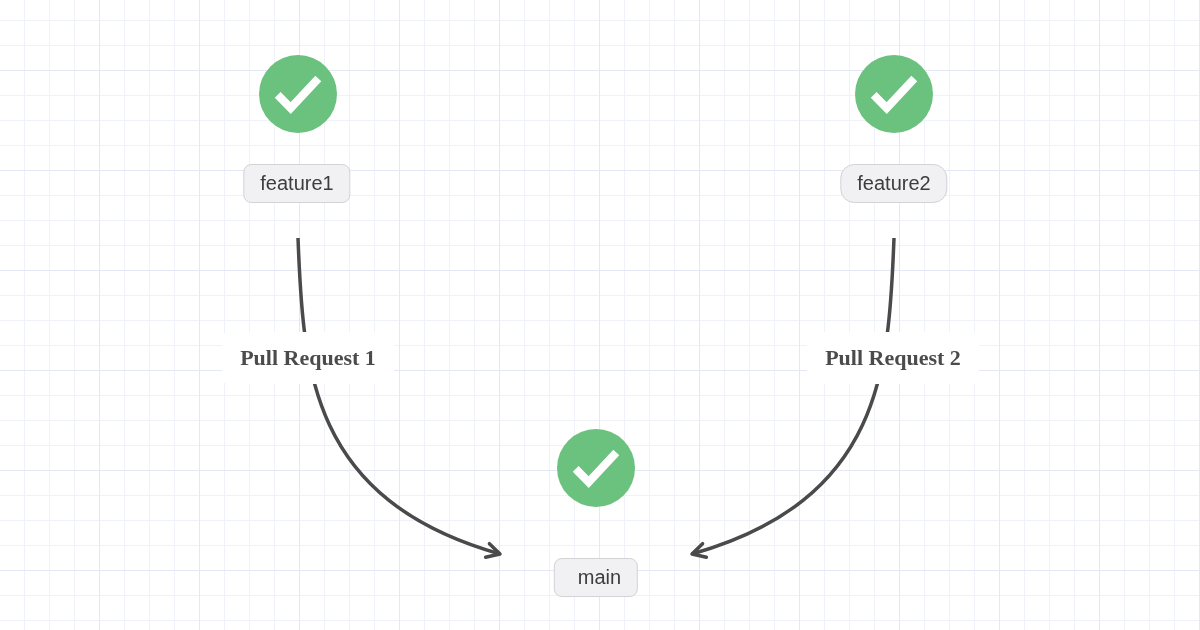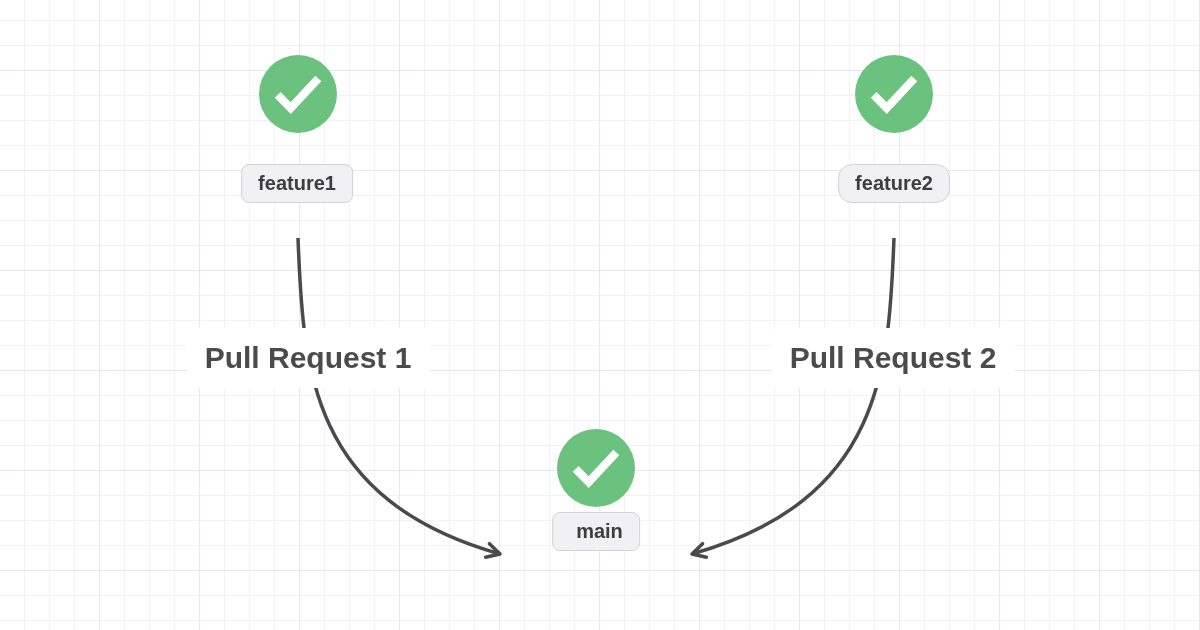--- a/index.html
+++ b/index.html
@@ -50,37 +50,38 @@
   }
 
   .branch-label {
     position: absolute;
     transform: translateX(-50%);
     background: #f1f1f3;
     border: 1px solid #d2d2d7;
     border-radius: 8px;
     padding: 7px 16px;
     font-size: 20px;
-    font-weight: 700;
+    font-weight: 400;
     color: #3c3c41;
     white-space: nowrap;
     z-index: 2;
   }
 
   .edge-label {
     position: absolute;
     transform: translate(-50%, -50%);
     background: #ffffff;
     border-radius: 6px;
     padding: 13px 18px;
-    font-size: 30px;
+    font-size: 22px;
     font-weight: 700;
     color: #4b4b4b;
     white-space: nowrap;
     z-index: 3;
+    font-family: Liberation Serif, serif;
   }
 </style>
 </head>
 <body>
 
 <div class="canvas">
 
   <svg class="edges-layer" width="1200" height="630" viewBox="0 0 1200 630">
     <defs>
       <marker id="arrowhead" viewBox="0 0 20 20" refX="17" refY="10" markerWidth="20" markerHeight="20" orient="auto" markerUnits="userSpaceOnUse">
@@ -103,18 +104,18 @@
       <path d="M11.5 24.5 L19.5 32.7 L36.5 14.5" fill="none" stroke="#ffffff" stroke-width="5" stroke-linecap="butt" stroke-linejoin="miter"></path>
     </svg>
   </div>
   <div class="branch-label" style="left:894px; top:164px;border-radius:14px;">feature2</div>
 
   <div class="check-circle" style="left:557px; top:429px;">
     <svg viewBox="0 0 48 48">
       <path d="M11.5 24.5 L19.5 32.7 L36.5 14.5" fill="none" stroke="#ffffff" stroke-width="5" stroke-linecap="butt" stroke-linejoin="miter"></path>
     </svg>
   </div>
-  <div class="branch-label" style="left:596px; top:512px;padding-left:23px;">main</div>
+  <div class="branch-label" style="left:596px; top:558px;padding-left:23px;">main</div>
 
   <div class="edge-label" style="left:308px; top:358px;">Pull Request 1</div>
   <div class="edge-label" style="left:893px; top:358px;">Pull Request 2</div>
 
 </div>
 
 </body></html>

